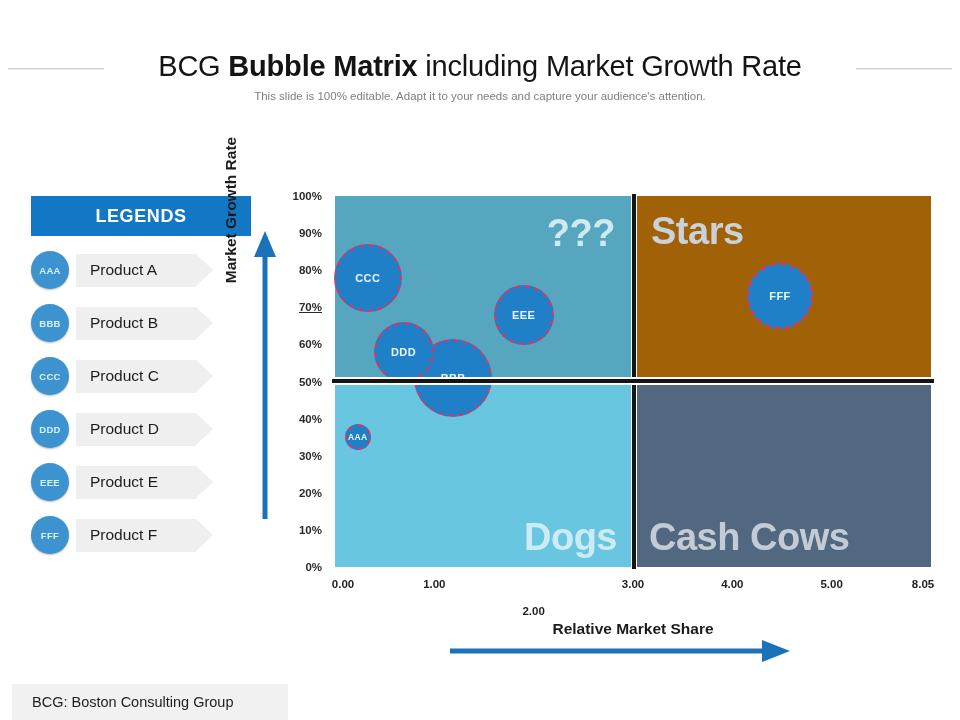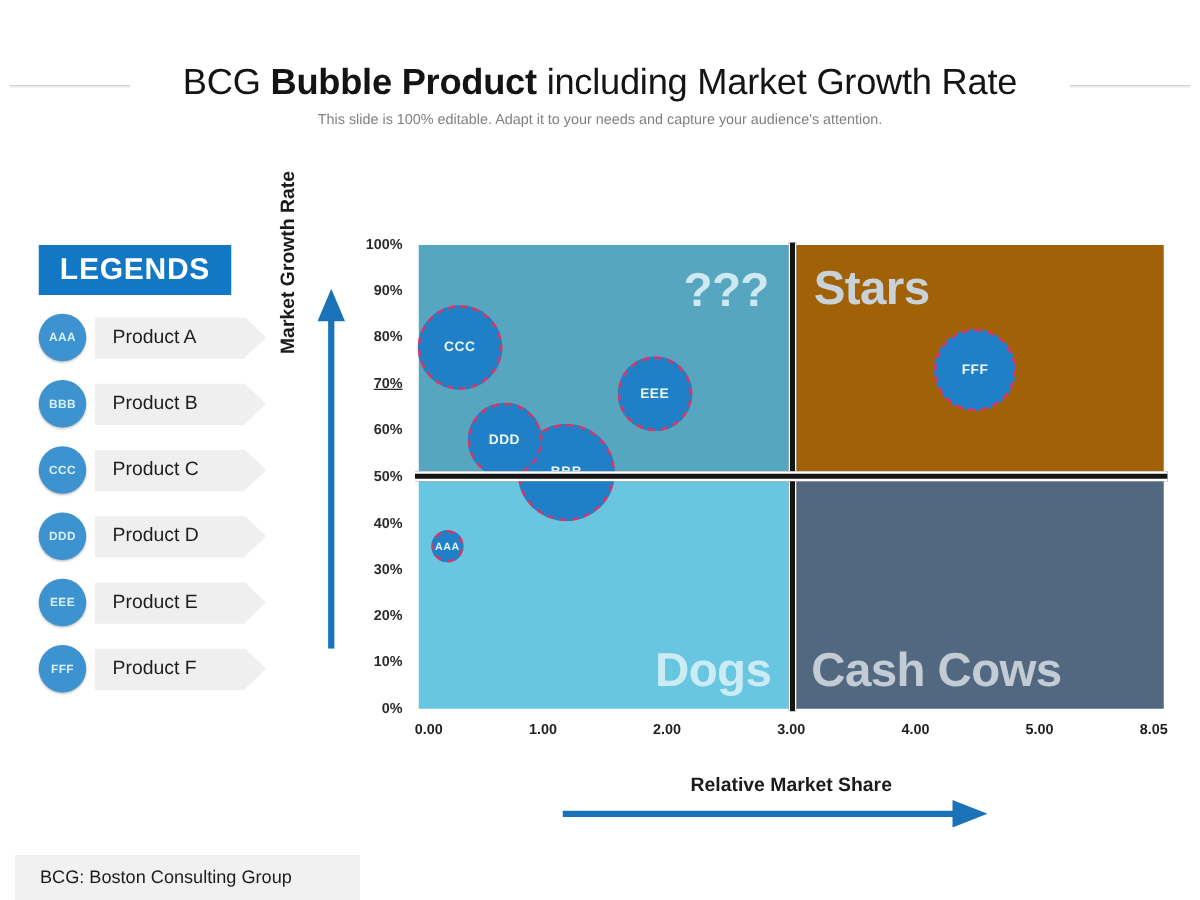--- a/index.html
+++ b/index.html
@@ -36,24 +36,24 @@
     position:absolute;left:0;right:0;top:44px;
     text-align:center;
     font-size:11.5px;
     color:#808080;
     white-space:nowrap;
   }
 
   
   #legend-panel{position:absolute;left:31px;top:196px;width:212px;}
   #legend-header{
-    width:154px;height:40px;
+    width:220px;height:40px;
     background:#1277c4;
     color:#ffffff;
-    font-size:24px;font-weight:bold;
+    font-size:18px;font-weight:bold;
     letter-spacing:0.6px;
     display:flex;align-items:center;justify-content:center;
   }
   .legend-row{
     position:relative;
     height:38px;
     margin-top:15px;
     display:flex;align-items:center;
   }
   .legend-badge{
@@ -191,21 +191,21 @@
     color:#1d1d1d;
   }
 </style>
 </head>
 <body>
 
 <div id="title-block">
   <div class="title-rule" id="title-rule-left"></div>
   <div class="title-rule" id="title-rule-right"></div>
   <div id="page-title">
-    <span>BCG </span><span class="b">Bubble Product</span><span> including Market Growth Rate</span>
+    <span>BCG </span><span class="b">Bubble Matrix</span><span> including Market Growth Rate</span>
   </div>
   <div id="page-subtitle">This slide is 100% editable. Adapt it to your needs and capture your audience's attention.</div>
 </div>
 
 <div id="legend-panel">
   <div id="legend-header">LEGENDS</div>
   <div id="legend-rows">
       <div class="legend-row">
         <div class="legend-badge" style="background: rgb(61, 146, 208);">AAA</div>
         <div class="legend-banner">Product A</div>
@@ -291,21 +291,21 @@
         </div>
       </div>
 
     <div id="divider-vertical"></div>
     <div id="divider-horizontal"></div>
   </div>
 
   <div id="x-tick-labels">
       <div class="x-tick" style="left: 8px;">0.00</div>
       <div class="x-tick" style="left: 99.3333px;">1.00</div>
-      <div class="x-tick" style="left: 198.667px;">2.00</div>
+      <div class="x-tick" style="left: 198.667px; margin-top: 27px;">2.00</div>
       <div class="x-tick" style="left: 298px;">3.00</div>
       <div class="x-tick" style="left: 397.333px;">4.00</div>
       <div class="x-tick" style="left: 496.667px;">5.00</div>
       <div class="x-tick" style="left: 588px;">8.05</div>
     </div>
   <div id="x-axis-title">Relative Market Share</div>
 
   <svg id="x-axis-arrow" viewBox="0 0 340 22">
     <line x1="0" y1="11" x2="316" y2="11" stroke="#1a73b8" stroke-width="5"></line>
     <polygon points="340,11 312,22 312,0" fill="#1a73b8"></polygon>

